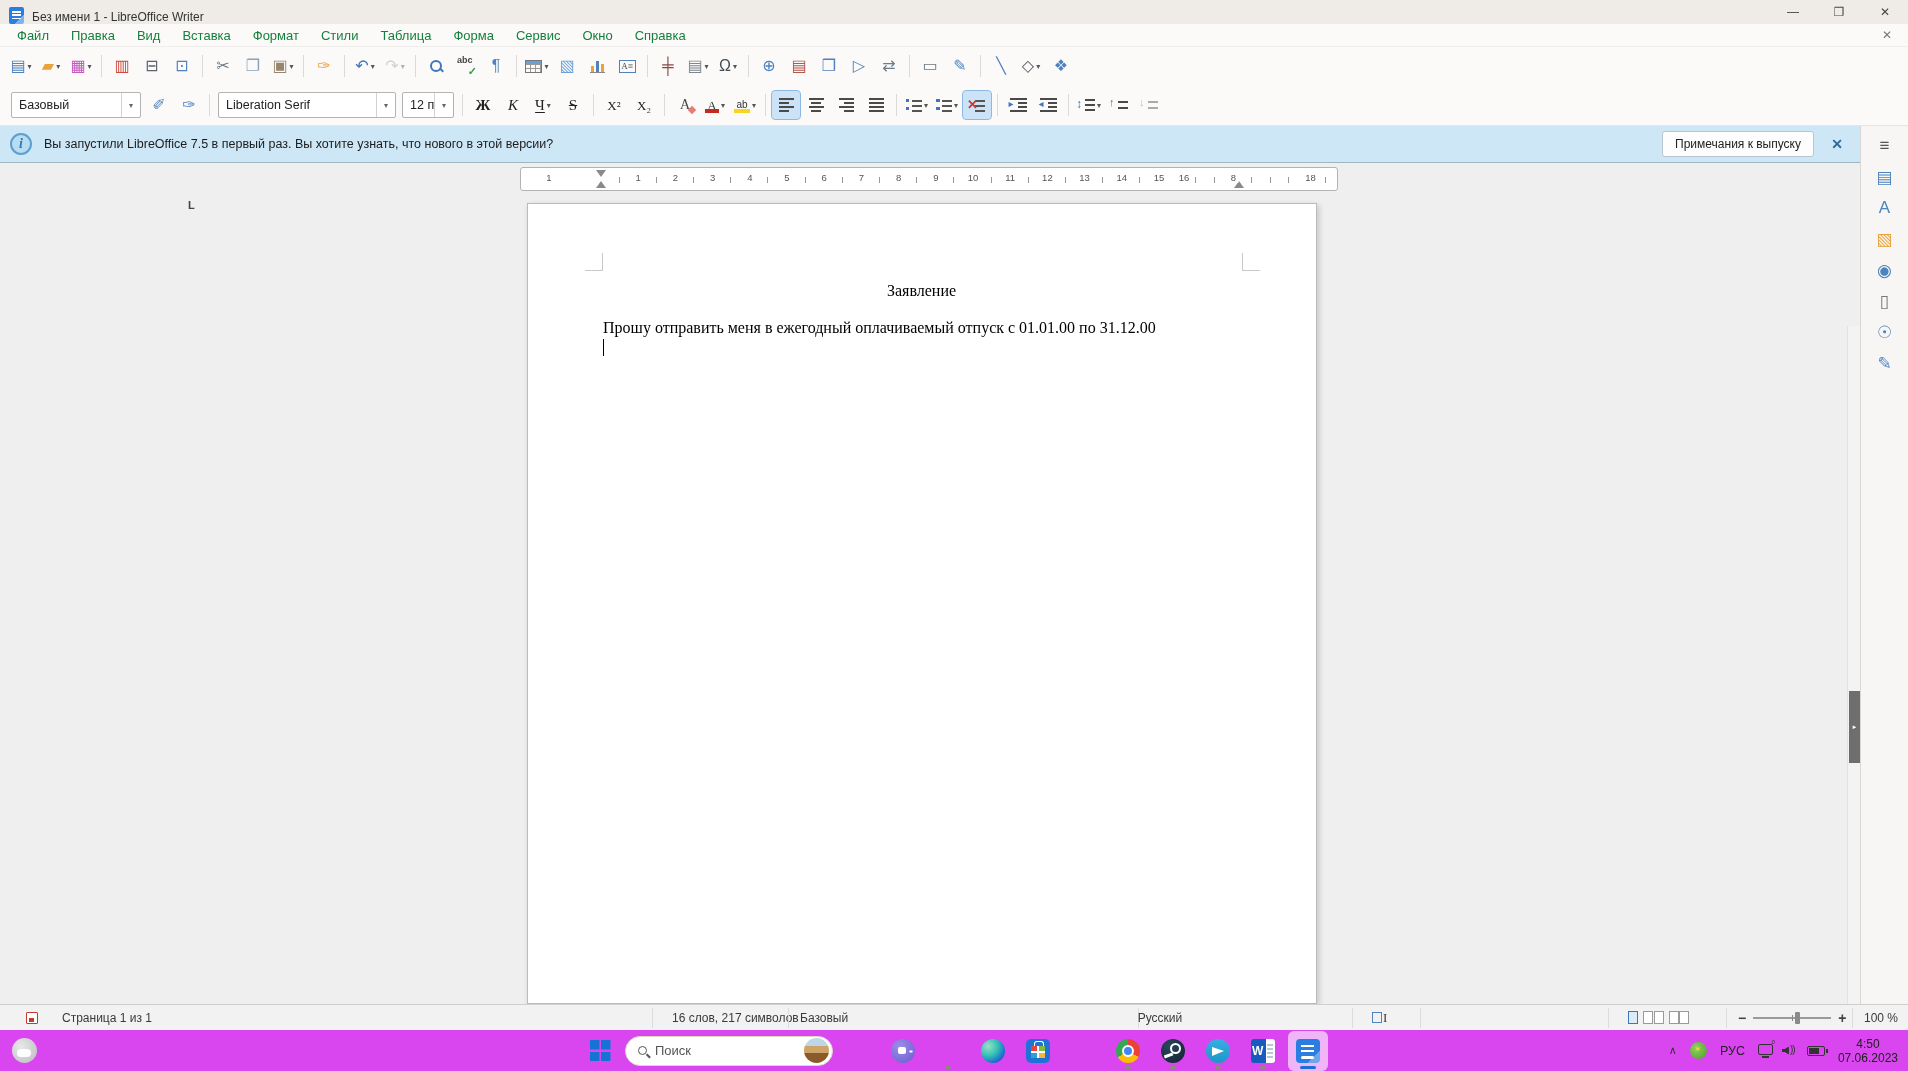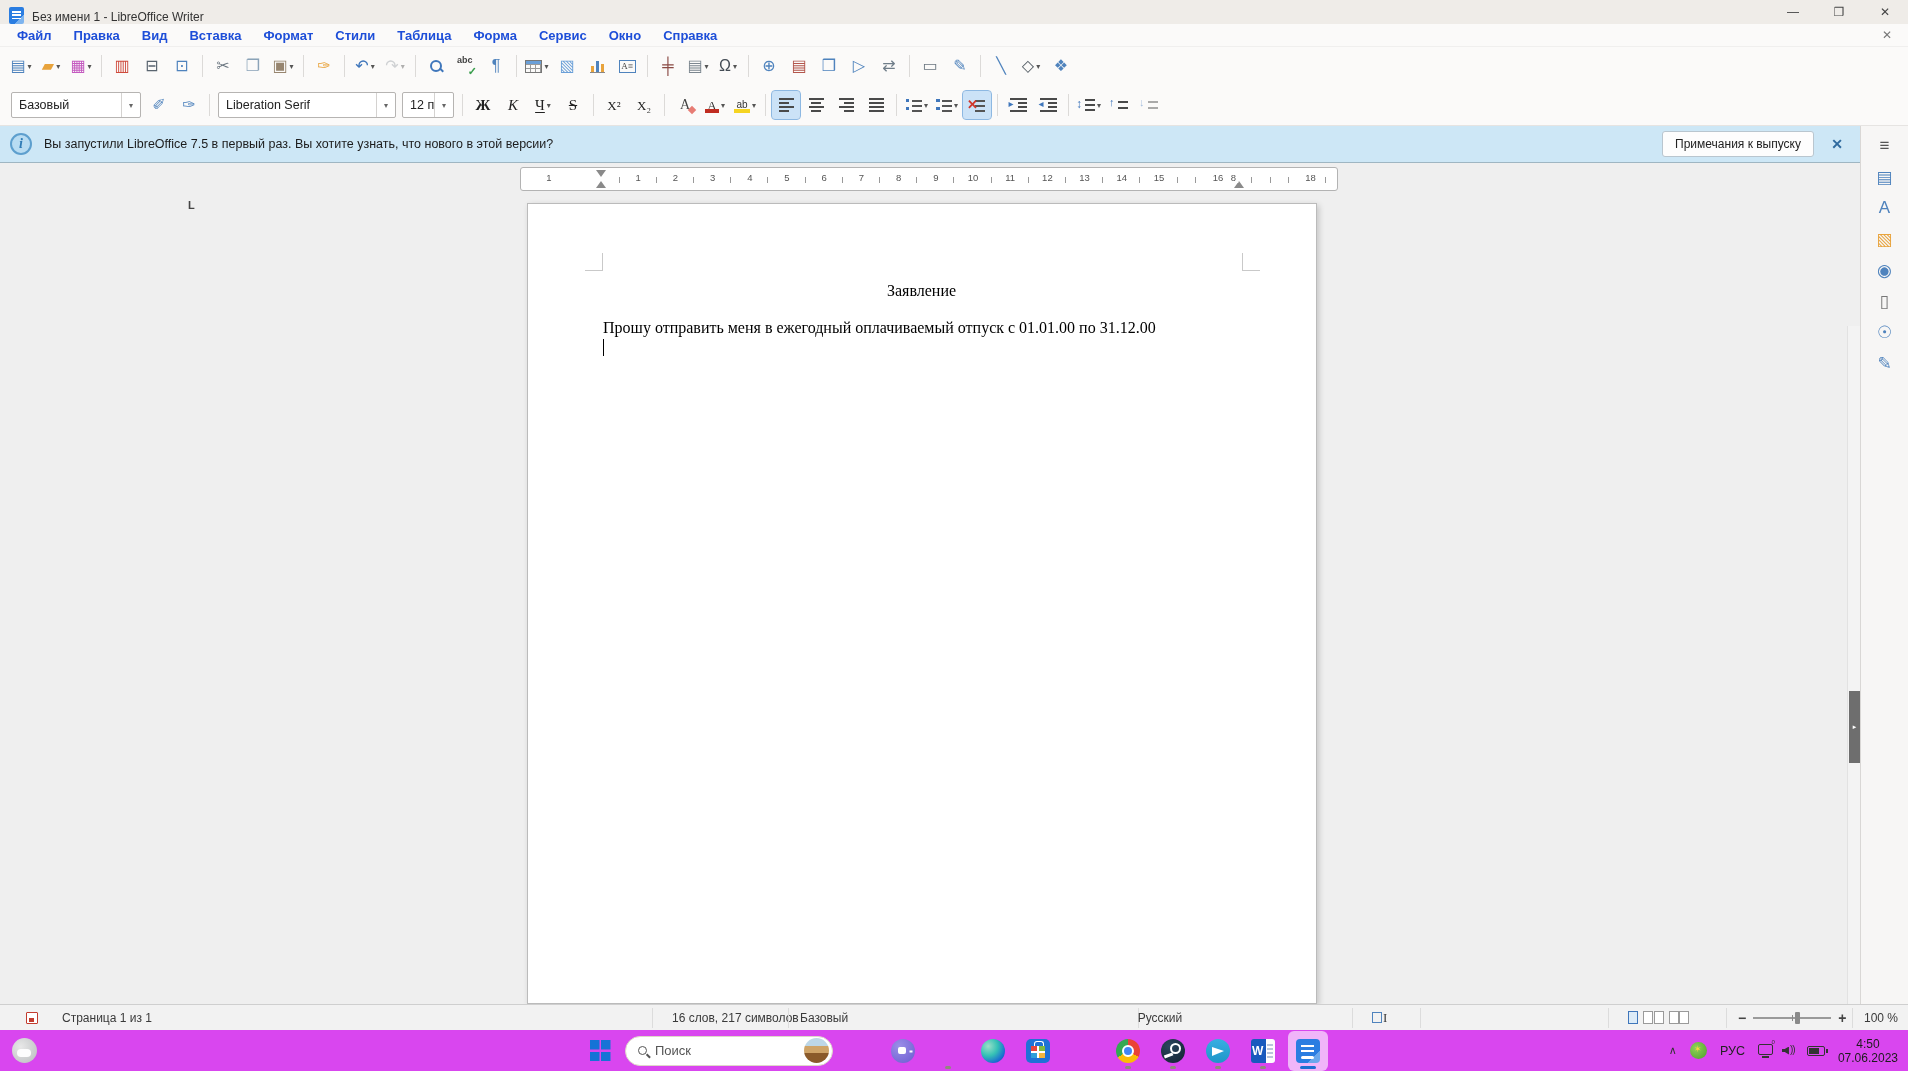--- a/index.html
+++ b/index.html
@@ -10,21 +10,21 @@
   .titlebar{position:absolute;top:0;left:0;width:100%;height:24px;background:#efecE8;display:flex;align-items:flex-end;}
   .appico{width:15px;height:17px;margin-left:9px;border-radius:2px;background:linear-gradient(135deg,#2a7de1 70%,#7db4ef 70%);position:relative;}
   .appico:after{content:"";position:absolute;left:3px;top:4px;width:9px;height:8px;
      background:repeating-linear-gradient(#fff 0 1.5px,transparent 1.5px 3.5px);}
   .wtitle{font-size:12px;color:#333;margin-left:8px;}
   .wincontrols{position:absolute;right:0;top:0;height:24px;display:flex;}
   .wbtn{width:46px;height:24px;display:flex;align-items:center;justify-content:center;font-size:12px;color:#444;}
 
   
   .menubar{position:absolute;top:24px;left:0;width:100%;height:23px;background:#fbfaf9;display:flex;align-items:center;padding-left:6px;border-bottom:1px solid #f0efee;}
-  .mitem{font-size:13px;color:#1d4ed8;padding:2px 11px;border-radius:3px;font-weight:bold;}
+  .mitem{font-size:13px;color:#15803d;padding:2px 11px;border-radius:3px;}
   .mclose{position:absolute;right:16px;font-size:12px;color:#777;}
 
   
   .toolbar{position:absolute;top:47px;left:0;width:100%;height:38px;background:#fbfaf9;display:flex;align-items:center;padding-left:6px;}
   .fmtbar{position:absolute;top:85px;left:0;width:100%;height:41px;background:#fbfaf9;display:flex;align-items:center;padding-left:8px;border-bottom:1px solid #e6e4e2;}
   .tbtn{border:none;background:transparent;min-width:28px;height:28px;display:flex;align-items:center;justify-content:center;border-radius:3px;margin:0 1px;position:relative;}
   .tbtn.act{background:#cbe2f7;outline:1px solid #8db8e2;}
   .tbtn.dis{opacity:.45;}
   .tsep{width:1px;height:22px;background:#dcdad8;margin:0 5px;display:inline-block;}
   .dd{font-size:8px;color:#555;margin-left:2px;}
@@ -467,21 +467,21 @@
       <span class="num" style="left: 303.2px;">6</span>
       <span class="num" style="left: 340.4px;">7</span>
       <span class="num" style="left: 377.6px;">8</span>
       <span class="num" style="left: 414.8px;">9</span>
       <span class="num" style="left: 452px;">10</span>
       <span class="num" style="left: 489.2px;">11</span>
       <span class="num" style="left: 526.4px;">12</span>
       <span class="num" style="left: 563.6px;">13</span>
       <span class="num" style="left: 600.8px;">14</span>
       <span class="num" style="left: 638px;">15</span>
-      <span class="num" style="left: 697px;">16</span>
+      <span class="num" style="left: 663px;">16</span>
       <span class="num" style="left: 712.4px;">8</span>
       <span class="num" style="left: 749.6px; margin-left: 40px;">18</span>
     </div>
 
   <div class="page">
     <span class="cmark tl"></span>
     <span class="cmark tr"></span>
     <div class="doc">
       <div class="doc-title">Заявление</div>
       <p class="doc-body">Прошу отправить меня в ежегодный оплачиваемый отпуск с 01.01.00 по 31.12.00</p>

